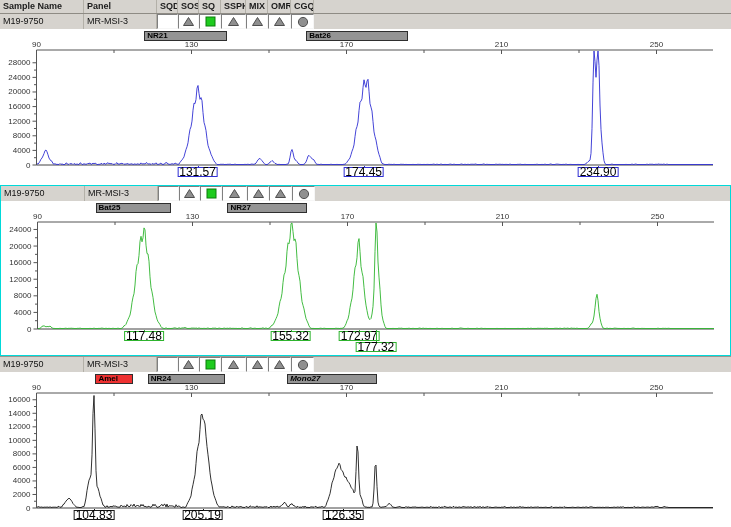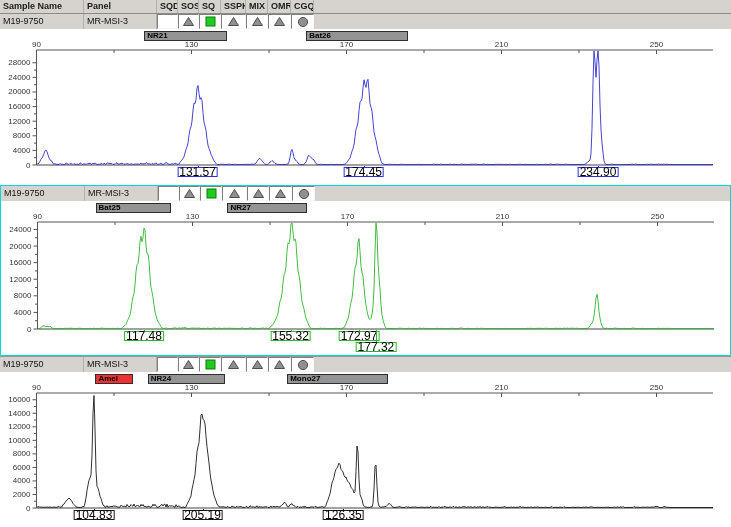--- a/index.html
+++ b/index.html
@@ -333,21 +333,21 @@
           <line x1="32.5" y1="41.294117647058826" x2="36.5" y2="41.294117647058826" stroke="#555" stroke-width="1"></line>
           <text x="30.5" y="43.794117647058826" fill="#333" font-size="8" text-anchor="end" font-family="&quot;Liberation Sans&quot;, sans-serif">14000</text>
           <line x1="34" y1="34.529411764705884" x2="36.5" y2="34.529411764705884" stroke="#555" stroke-width="1"></line>
           <line x1="32.5" y1="27.764705882352942" x2="36.5" y2="27.764705882352942" stroke="#555" stroke-width="1"></line>
           <text x="30.5" y="30.264705882352942" fill="#333" font-size="8" text-anchor="end" font-family="&quot;Liberation Sans&quot;, sans-serif">16000</text>
           <line x1="36.5" y1="136" x2="713" y2="136" stroke="#444" stroke-width="1"></line>
           <polyline points="37,135.4 38,134.6 39,134.8 40,135.3 41,135.1 42,135.0 43,135.5 44,135.1 45,135.2 46,135.2 47,135.1 48,135.1 49,135.5 50,134.7 51,135.5 52,135.3 53,135.2 54,135.2 55,135.2 56,135.2 57,135.5 58,134.6 59,134.3 60,135.4 61,134.9 62,134.8 63,132.6 64,132.2 65,130.5 66,129.1 67,127.9 68,127.0 69,126.2 70,126.9 71,128.1 72,129.6 73,131.6 74,132.6 75,133.6 76,134.9 77,135.3 78,135.2 79,135.5 80,135.5 81,135.5 82,135.1 83,134.4 84,134.7 85,131.0 86,125.9 87,118.6 88,113.1 89,108.2 90,106.0 91,102.7 92,82.8 93,41.4 94,23.5 95,56.9 96,98.7 97,114.2 98,116.1 99,119.6 100,124.2 101,126.4 102,129.8 103,133.1 104,133.5 105,135.3 106,135.0 107,133.7 108,135.3 109,134.9 110,135.0 111,134.0 112,135.1 113,133.7 114,134.4 115,133.9 116,134.4 117,134.9 118,135.1 119,135.2 120,135.1 121,133.1 122,134.2 123,134.4 124,134.3 125,134.0 126,135.1 127,132.5 128,134.2 129,134.5 130,134.5 131,132.6 132,133.6 133,134.3 134,132.0 135,134.5 136,134.6 137,133.1 138,134.1 139,133.7 140,134.8 141,132.4 142,134.0 143,132.5 144,134.6 145,134.1 146,134.9 147,135.0 148,134.7 149,134.1 150,135.4 151,134.9 152,134.5 153,132.2 154,133.9 155,132.3 156,133.9 157,135.4 158,135.1 159,134.9 160,134.1 161,133.2 162,132.3 163,134.1 164,132.3 165,132.3 166,135.0 167,132.1 168,135.1 169,133.8 170,133.9 171,133.9 172,133.9 173,134.1 174,134.5 175,135.4 176,132.7 177,134.7 178,134.2 179,134.0 180,134.6 181,135.5 182,135.5 183,134.7 184,135.4 185,135.4 186,134.9 187,132.4 188,130.3 189,128.5 190,126.3 191,123.9 192,117.2 193,112.7 194,107.6 195,102.8 196,91.4 197,79.7 198,74.7 199,70.5 200,57.3 201,42.9 202,42.1 203,47.1 204,48.3 205,52.0 206,64.2 207,74.6 208,82.8 209,91.0 210,100.8 211,108.1 212,113.0 213,118.8 214,123.4 215,126.1 216,128.8 217,132.0 218,133.3 219,134.9 220,135.0 221,134.7 222,135.1 223,134.7 224,134.9 225,135.1 226,135.4 227,135.2 228,134.3 229,135.5 230,135.5 231,135.4 232,133.9 233,135.0 234,134.8 235,135.5 236,135.0 237,134.2 238,135.3 239,134.8 240,134.8 241,134.4 242,135.2 243,135.4 244,135.4 245,135.5 246,134.4 247,134.9 248,135.4 249,135.3 250,133.9 251,134.3 252,135.3 253,134.3 254,135.5 255,134.8 256,135.3 257,133.8 258,135.5 259,134.6 260,135.1 261,134.8 262,135.3 263,135.1 264,135.2 265,134.5 266,135.3 267,134.5 268,135.5 269,135.5 270,135.1 271,134.0 272,135.4 273,134.3 274,134.8 275,134.5 276,135.2 277,134.0 278,134.8 279,135.1 280,134.6 281,133.9 282,132.8 283,132.3 284,130.6 285,130.5 286,131.9 287,134.1 288,134.5 289,134.6 290,132.6 291,132.4 292,131.6 293,133.3 294,133.6 295,134.2 296,135.4 297,134.8 298,134.4 299,135.4 300,135.1 301,135.2 302,135.3 303,134.2 304,135.5 305,134.0 306,135.3 307,135.4 308,135.4 309,135.5 310,135.5 311,134.6 312,135.2 313,134.8 314,135.4 315,134.4 316,134.5 317,135.4 318,135.5 319,135.1 320,135.1 321,135.1 322,134.3 323,135.1 324,135.4 325,134.9 326,133.3 327,130.1 328,127.9 329,124.7 330,121.7 331,116.5 332,110.9 333,108.3 334,105.3 335,100.1 336,97.3 337,96.2 338,93.8 339,91.2 340,92.8 341,97.4 342,98.6 343,100.0 344,103.4 345,105.3 346,105.0 347,107.9 348,109.6 349,110.7 350,112.5 351,115.2 352,116.6 353,117.7 354,120.9 355,119.4 356,99.4 357,74.0 358,79.9 359,107.2 360,122.4 361,125.1 362,127.5 363,132.1 364,134.2 365,135.2 366,134.7 367,135.5 368,135.2 369,135.4 370,135.4 371,134.7 372,135.1 373,131.2 374,117.0 375,94.3 376,93.1 377,114.5 378,130.1 379,134.0 380,135.0 381,135.2 382,135.3 383,134.7 384,135.2 385,134.3 386,134.7 387,133.6 388,132.3 389,131.6 390,131.8 391,132.8 392,134.5 393,135.1 394,135.3 395,135.5 396,135.5 397,135.1 398,135.0 399,134.7 400,134.5 401,135.3 402,135.4 403,135.5 404,135.5 405,135.5 406,134.4 407,135.5 408,134.9 409,135.1 410,135.5 411,135.3 412,135.4 413,134.8 414,135.4 415,134.7 416,135.3 417,135.3 418,135.4 419,135.4 420,135.3 421,135.3 422,135.0 423,135.3 424,135.4 425,135.5 426,135.2 427,135.2 428,135.2 429,135.5 430,135.2 431,134.3 432,135.5 433,135.2 434,135.2 435,135.5 436,135.1 437,135.5 438,135.5 439,134.4 440,135.5 441,135.5 442,134.8 443,135.5 444,134.4 445,134.5 446,135.1 447,135.3 448,135.4 449,135.3 450,134.8 451,135.3 452,135.5 453,134.5 454,134.5 455,135.5 456,134.9 457,135.4 458,135.4 459,134.9 460,135.1 461,135.5 462,135.1 463,134.6 464,134.7 465,135.0 466,135.1 467,135.3 468,134.7 469,135.2 470,135.2 471,134.6 472,135.5 473,135.5 474,134.7 475,134.7 476,135.5 477,135.2 478,134.7 479,135.5 480,134.2 481,135.5 482,135.5 483,134.6 484,135.4 485,135.5 486,134.9 487,135.1 488,134.4 489,135.4 490,135.0 491,135.4 492,135.5 493,135.5 494,135.4 495,135.1 496,135.1 497,135.2 498,135.5 499,135.2 500,135.5 501,135.4 502,134.9 503,135.5 504,134.7 505,134.6 506,135.5 507,135.5 508,135.5 509,135.4 510,135.5 511,134.7 512,135.5 513,135.4 514,134.9 515,135.5 516,135.5 517,135.0 518,135.4 519,135.1 520,134.4 521,135.2 522,135.3 523,134.8 524,135.5 525,135.3 526,135.5 527,135.5 528,135.1 529,135.4 530,135.5 531,134.7 532,135.4 533,135.4 534,135.3 535,135.1 536,135.2 537,135.2 538,134.8 539,135.4 540,135.5 541,135.2 542,135.5 543,135.4 544,135.4 545,135.3 546,135.1 547,135.5 548,135.5 549,135.5 550,135.4 551,135.0 552,134.5 553,135.5 554,135.5 555,135.3 556,135.3 557,135.3 558,135.5 559,135.4 560,135.0 561,135.5 562,135.2 563,135.5 564,134.5 565,135.4 566,135.3 567,135.5 568,135.5 569,135.5 570,135.4 571,135.5 572,135.2 573,135.2 574,135.4 575,135.5 576,135.5 577,135.2 578,135.2 579,135.2 580,135.5 581,135.4 582,135.5 583,135.0 584,135.4 585,135.4 586,134.8 587,135.2 588,135.5 589,135.5 590,134.7 591,135.0 592,134.7 593,135.5 594,135.3 595,135.5 596,135.5 597,135.3 598,135.3 599,135.4 600,135.2 601,135.5 602,135.4 603,135.2 604,135.5 605,135.5 606,135.0 607,135.5 608,135.0 609,135.5 610,135.5 611,135.5 612,135.3 613,135.5 614,134.9 615,135.4 616,135.3 617,135.3 618,134.8 619,135.5 620,135.1 621,134.8 622,135.5 623,134.4 624,135.5 625,135.5 626,135.5 627,135.5 628,135.3 629,135.5 630,135.5 631,135.4 632,135.4 633,135.5 634,134.4 635,135.2 636,135.5 637,135.3 638,135.1 639,135.3 640,135.5 641,135.5 642,135.0 643,135.2 644,135.1 645,135.5 646,135.2 647,135.1 648,135.1 649,135.2 650,135.5 651,135.0 652,134.9 653,135.1 654,135.3 655,134.4 656,134.6 657,134.4 658,134.5 659,135.4 660,135.5 661,135.5 662,135.5 663,135.1 664,134.6 665,134.6 666,135.3 667,135.1 668,135.4 669,135.5 670,135.5 671,135.5 672,135.5 673,135.5 674,135.5 675,135.5 676,135.5 677,135.5 678,135.5 679,135.5 680,135.5 681,135.5 682,135.5 683,135.5 684,135.5 685,135.5 686,135.5 687,135.5 688,135.5 689,135.5 690,135.5 691,135.5 692,135.5 693,135.5 694,135.5 695,135.5 696,135.5 697,135.5 698,135.5 699,135.5 700,135.5 701,135.5 702,135.5 703,135.5 704,135.5 705,135.5 706,135.5 707,135.5 708,135.5 709,135.5 710,135.5 711,135.5 712,135.5 713,135.5" fill="none" stroke="#1a1a1a" stroke-width="0.9"></polyline>
         </svg>
         <div class="mbar" style="left: 95.4px; width: 37.2px; background: rgb(238, 49, 49);">Amel</div>
         <div class="mbar" style="left: 147.7px; width: 77.1px; background: rgb(148, 148, 148);">NR24</div>
-        <div class="mbar" style="left: 287.2px; width: 101px; background: rgb(148, 148, 148);">Mono27</div>
+        <div class="mbar" style="left: 287.2px; width: 90px; background: rgb(148, 148, 148); font-style: italic;">Mono27</div>
         <div class="pline" style="left: 94px; top: 137px; height: 1px; background: rgb(26, 26, 26);"></div>
         <div class="plabel" style="left: 94px; top: 138px; border-color: rgb(26, 26, 26);">104.83</div>
         <div class="pline" style="left: 202.5px; top: 137px; height: 1px; background: rgb(26, 26, 26);"></div>
         <div class="plabel" style="left: 202.5px; top: 138px; border-color: rgb(26, 26, 26);">205.19</div>
         <div class="pline" style="left: 343.4px; top: 137px; height: 1px; background: rgb(26, 26, 26);"></div>
         <div class="plabel" style="left: 343.4px; top: 138px; border-color: rgb(26, 26, 26);">126.35</div>
       </div>
     </div>
   </div>
 

